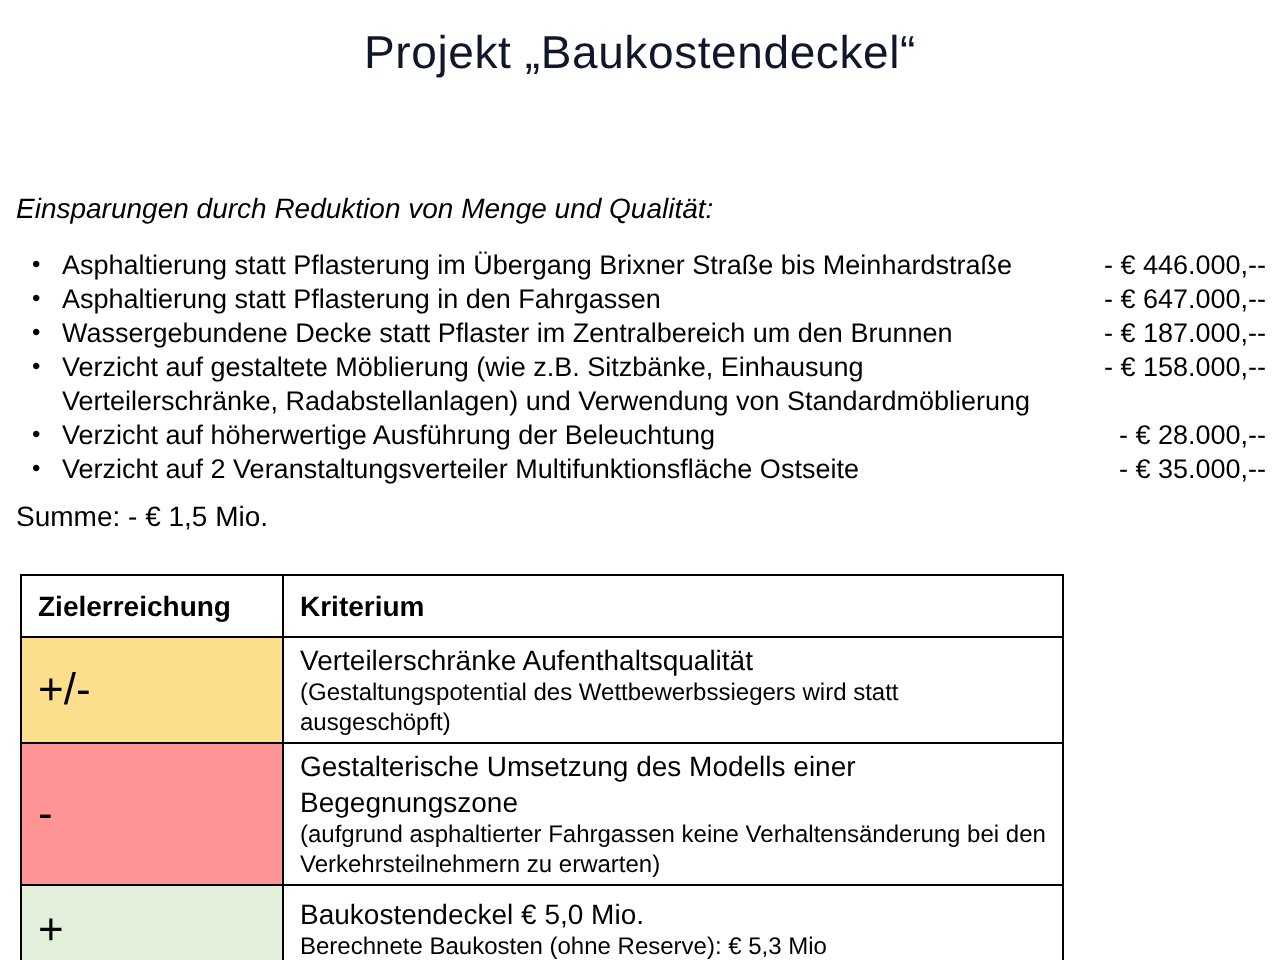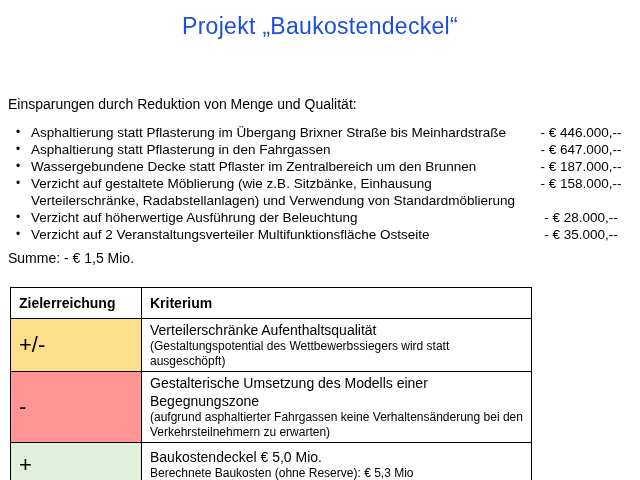--- a/index.html
+++ b/index.html
@@ -8,36 +8,37 @@
     background: #ffffff;
     font-family: "Liberation Sans", "DejaVu Sans", sans-serif;
     color: #000000;
     -webkit-font-smoothing: antialiased;
   }
   .slide { position: relative; width: 640px; height: 480px; background: #ffffff; overflow: hidden; }
 
   .title {
     position: absolute; top: 13px; left: 0; width: 640px;
     text-align: center;
-    font-size: 23px; color: #1d4ed8; letter-spacing: 0.3px;
+    font-size: 23px; color: #0f172a; letter-spacing: 0.3px;
   }
 
   .intro {
     position: absolute; top: 96px; left: 8px;
     font-size: 14px;
+    font-style: italic;
   }
 
   .bullets {
     position: absolute; top: 124px; left: 8px; width: 625px;
     font-size: 13.5px; line-height: 17px;
   }
   .bullet-item { display: flex; align-items: flex-start; }
   .bullet-glyph { width: 15px; flex: 0 0 15px; padding-left: 8px; box-sizing: content-box; font-size: 12px; }
   .bullet-text { width: 498px; flex: 0 0 498px; }
-  .bullet-amount { flex: 1 1 auto; text-align: center; white-space: nowrap; }
+  .bullet-amount { flex: 1 1 auto; text-align: right; white-space: nowrap; }
 
   .sum-line {
     position: absolute; top: 250px; left: 8px; width: 625px;
     font-size: 14px;
   }
 
   table.rating-table {
     position: absolute; top: 287px; left: 10px;
     width: 522px; border-collapse: collapse;
     table-layout: fixed;

